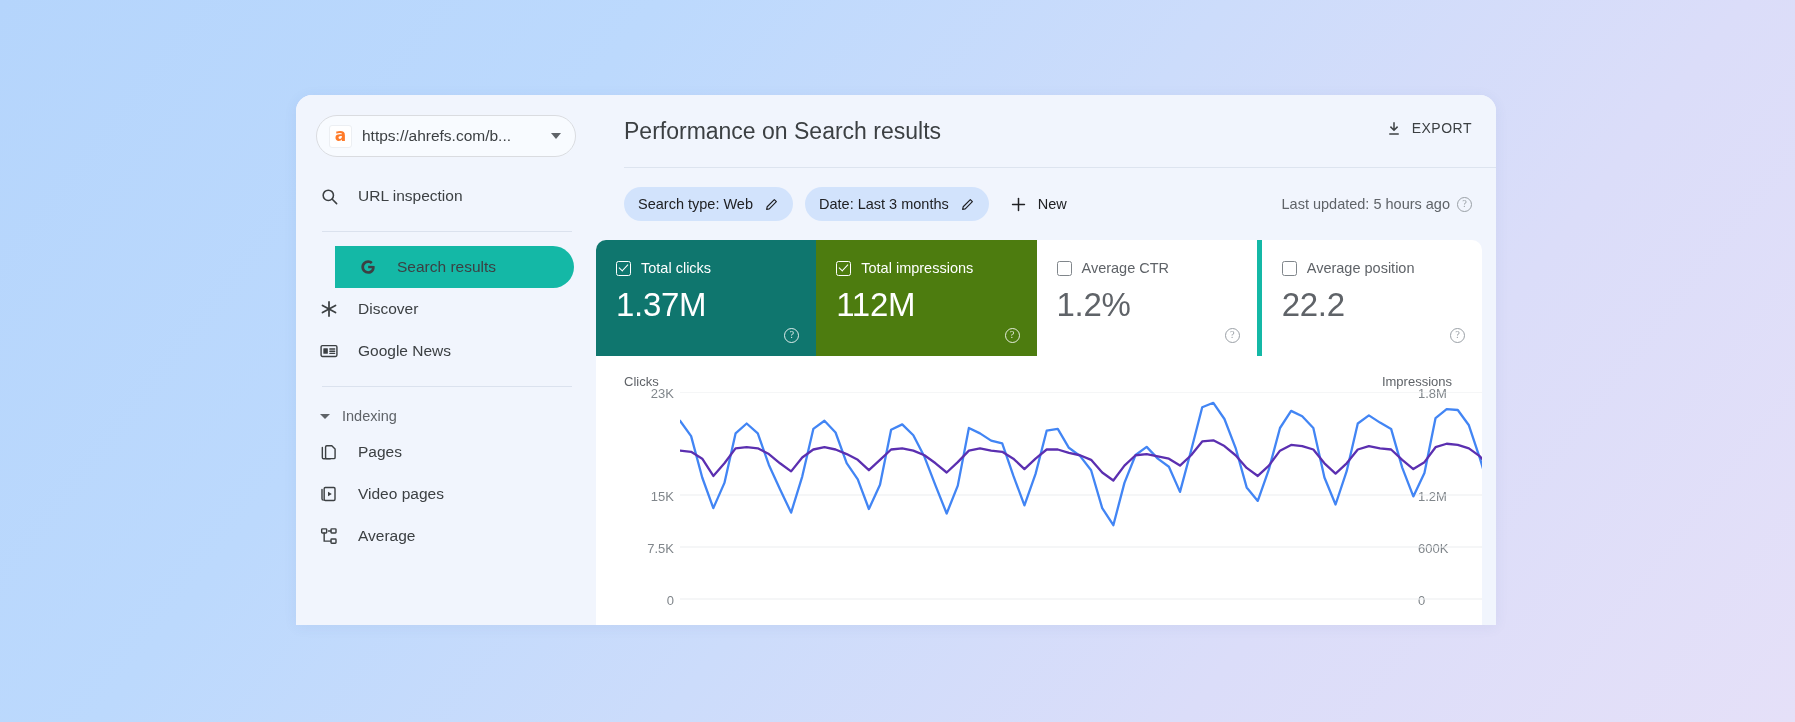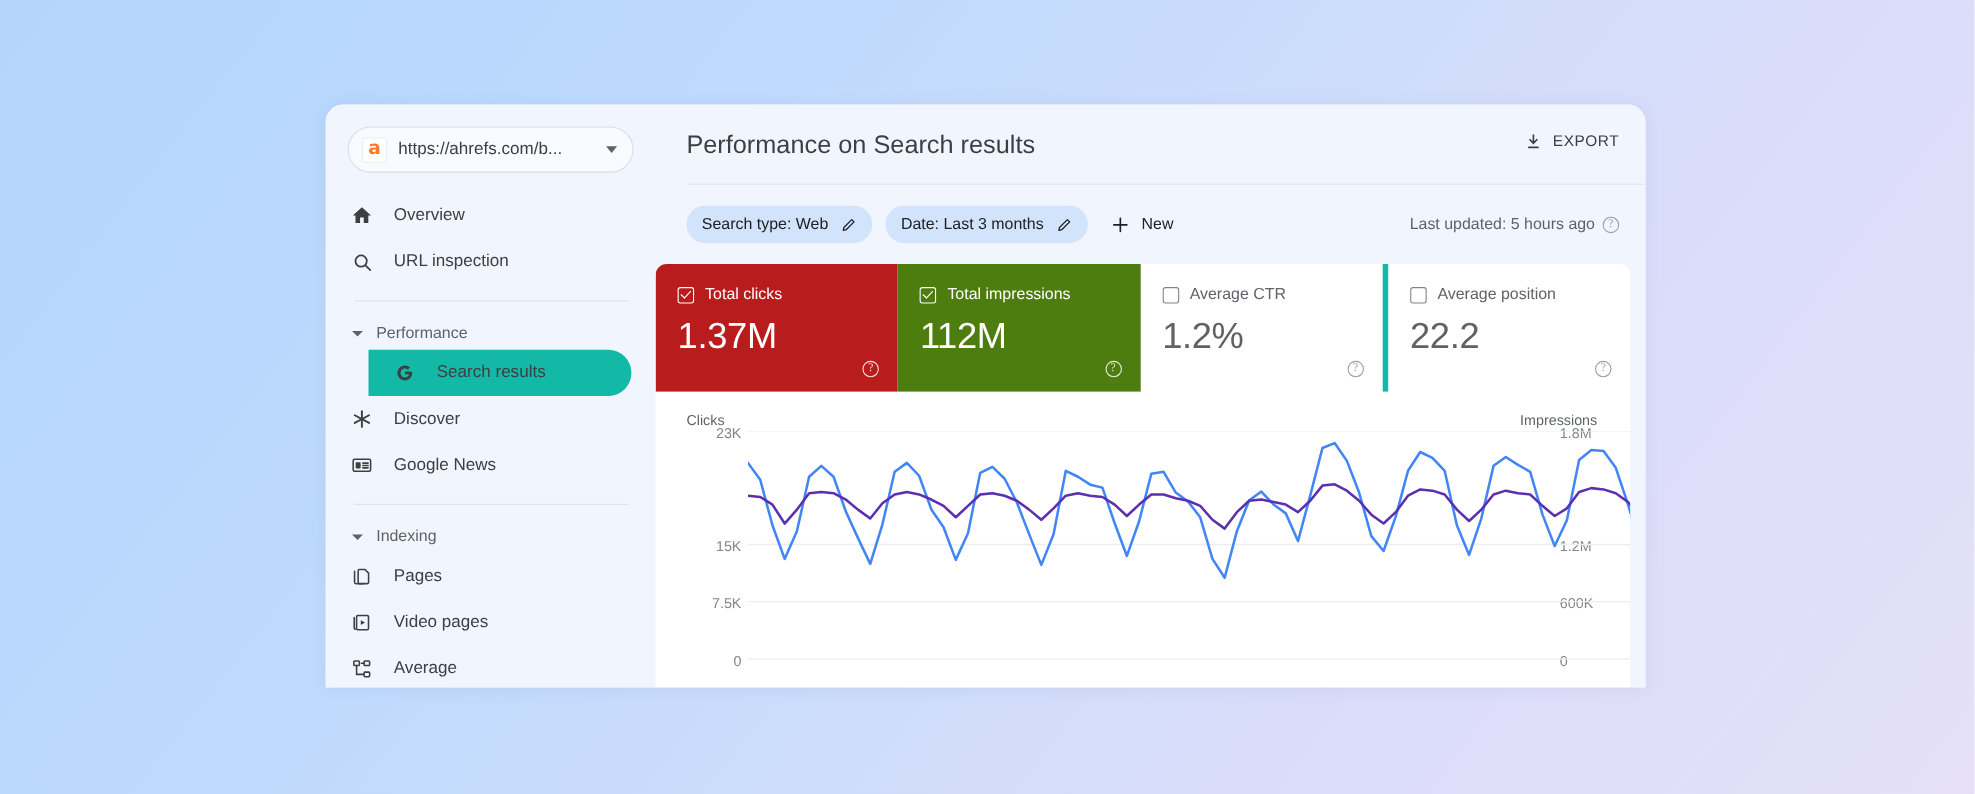--- a/index.html
+++ b/index.html
@@ -253,21 +253,21 @@
     display: flex;
     height: 116px;
   }
   .metric {
     flex: 1;
     position: relative;
     padding: 20px 18px 0 20px;
     border-right: 5px solid #14b8a6;
   }
   .metric:last-child { border-right: none; }
-  .metric.selected-blue { background: #b91c1c; border-right: none; }
+  .metric.selected-blue { background: #0f766e; border-right: none; }
   .metric.selected-purple { background: #4d7c0f; border-right: none; }
 
   .metric-top {
     display: flex;
     align-items: center;
     gap: 10px;
   }
   .cbox {
     width: 15px; height: 15px;
     flex: 0 0 15px;
@@ -357,45 +357,33 @@
   <nav id="sidebar">
 
     <div class="property-selector">
       <span class="favicon">a</span>
       <span class="property-url">https://ahrefs.com/b...</span>
       <span class="caret-down"></span>
     </div>
 
     <div class="nav-list">
 
-      <div class="nav-item">
-        <span class="ico">
-          <svg width="20" height="20" viewBox="0 0 24 24" fill="currentColor">
-              <path d="M10 20v-6h4v6h5v-8h3L12 3 2 12h3v8z"></path>
-            </svg>
-        </span>
-        <span>Overview</span>
-      </div>
 
       <div class="nav-item">
         <span class="ico">
           <svg width="19" height="19" viewBox="0 0 24 24" fill="none" stroke="currentColor" stroke-width="2">
               <circle cx="10.5" cy="10.5" r="6.5"></circle>
               <line x1="15.5" y1="15.5" x2="21" y2="21" stroke-linecap="round"></line>
             </svg>
         </span>
         <span>URL inspection</span>
       </div>
 
       <div class="nav-divider"></div>
 
-      <div class="section-header">
-        <span class="tri"></span>
-        <span>Performance</span>
-      </div>
 
       <div class="nav-item active">
         <span class="ico">
           <svg width="20" height="20" viewBox="0 0 24 24" fill="currentColor">
               <path d="M12.2 10.4v3.2h4.5c-.2 1.2-1.4 3.5-4.5 3.5-2.7 0-4.9-2.2-4.9-5s2.2-5 4.9-5c1.5 0 2.6.7 3.2 1.2l2.2-2.1C16.2 4.9 14.4 4 12.2 4 7.7 4 4 7.6 4 12.1s3.7 8.1 8.2 8.1c4.7 0 7.8-3.3 7.8-8 0-.5-.1-1-.2-1.4z"></path>
             </svg>
         </span>
         <span>Search results</span>
       </div>
 

